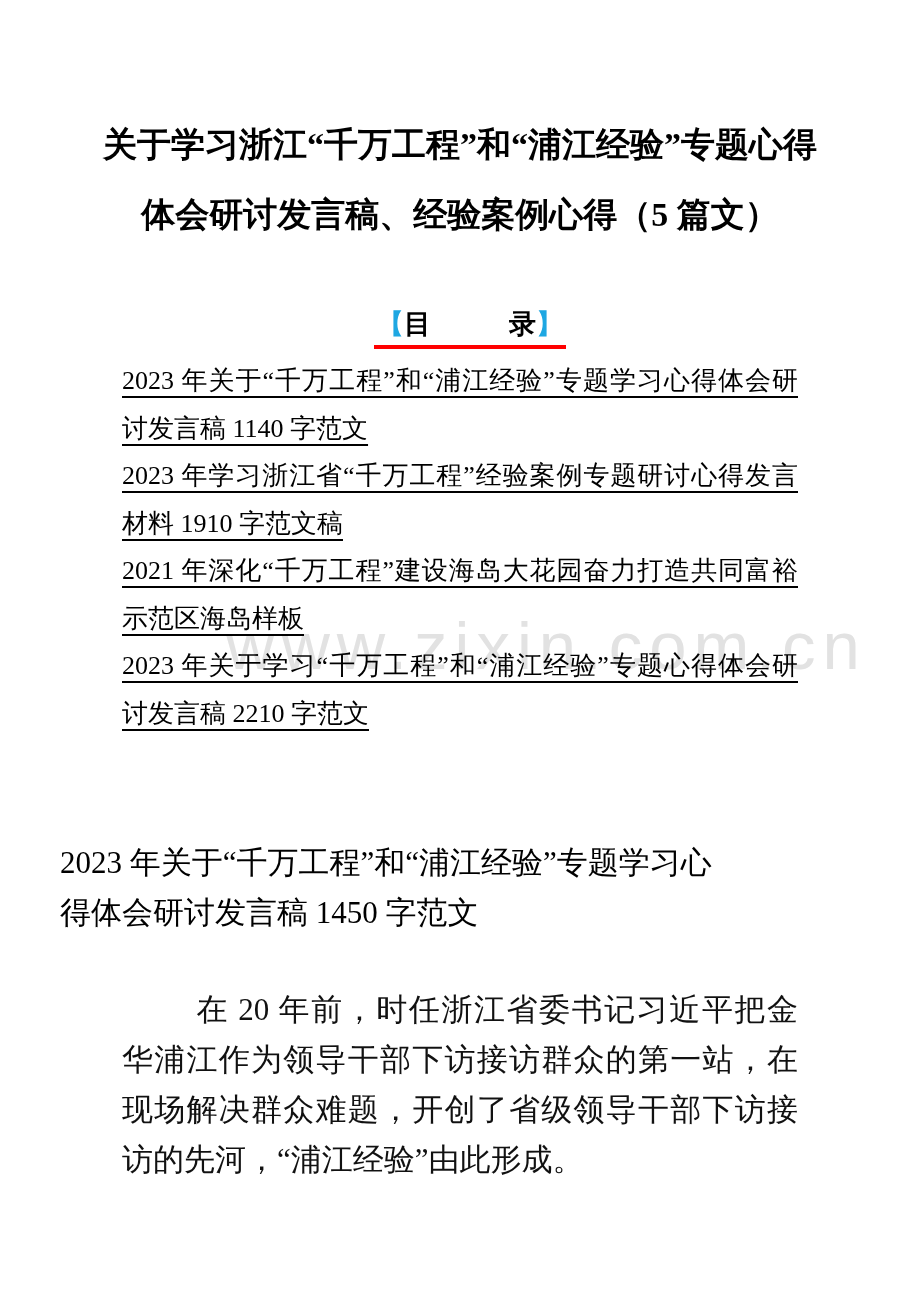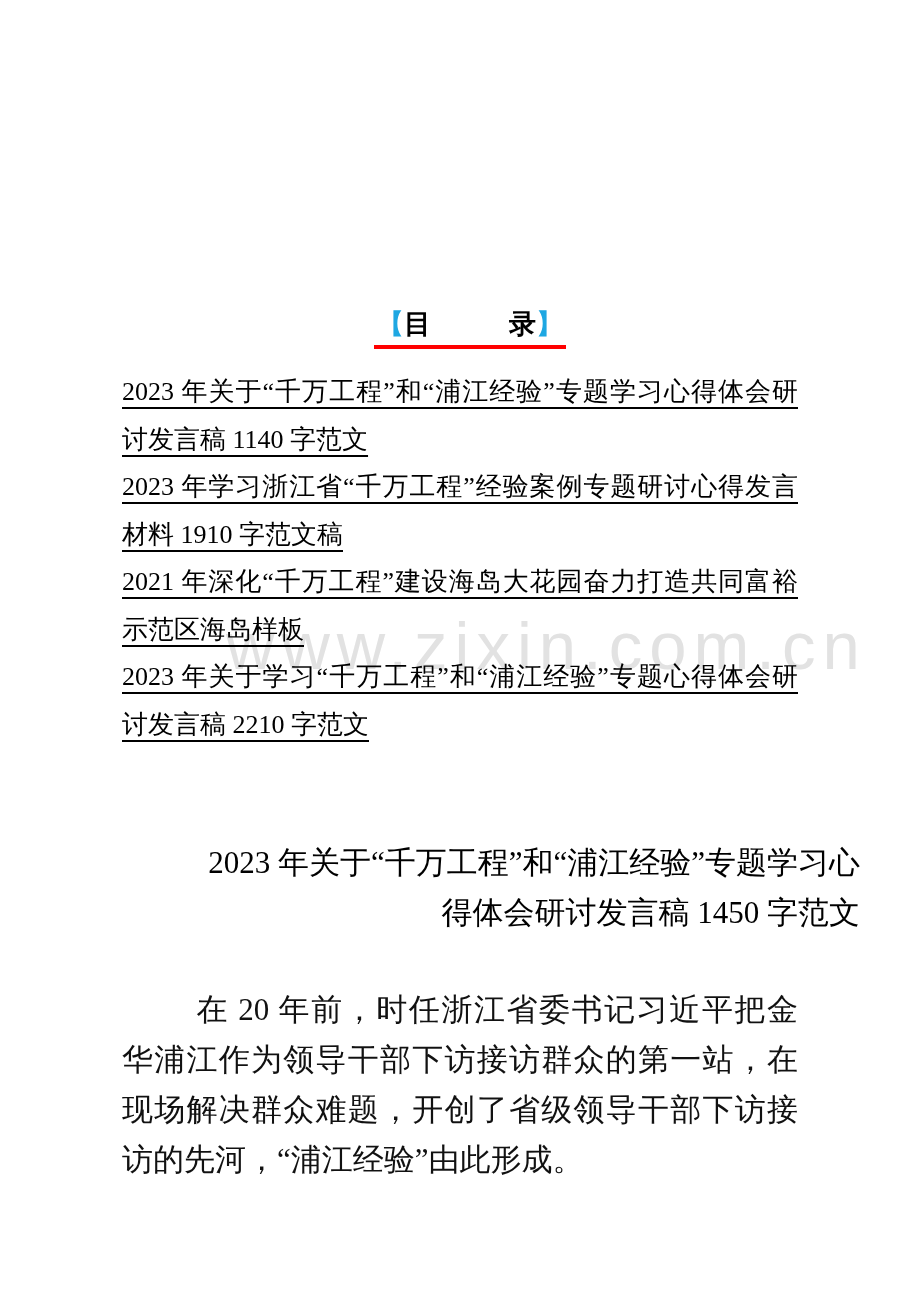--- a/index.html
+++ b/index.html
@@ -52,38 +52,38 @@
   }
   .mulu {
     display: inline-block;
     border-bottom: 4px solid var(--underline-red, #FF0000);
     padding: 0 3px 3px 3px;
   }
   .bracket { color: var(--bracket-blue, #1EA7E2); }
   .mulu-spacer { display: inline-block; width: 78px; }
   .toc {
     position: absolute;
-    top: 368px;
+    top: 357px;
     left: 122px;
     width: 676px;
     font-size: 26px;
     line-height: 47.5px;
   }
   .toc-item {
     text-align: justify;
     text-decoration: underline;
     text-decoration-thickness: 2px;
     text-underline-offset: 7px;
   }
   .section-heading {
     position: absolute;
     top: 838px;
     left: 60px;
     right: 60px;
-    text-align: right;
+    text-align: left;
     font-size: 31px;
     font-weight: normal;
     line-height: 50px;
   }
   .section-heading .line { display: block; }
   .body-para {
     position: absolute;
     top: 985px;
     left: 122px;
     width: 676px;
@@ -96,20 +96,24 @@
 </style>
 </head>
 <body>
 
 <div class="page">
 
   <div class="watermark">www.zixin.com.cn</div>
 
   <div class="layer">
 
+    <h1 class="doc-title">
+      <span class="line">关于学习浙江“千万工程”和“浦江经验”专题心得</span>
+      <span class="line">体会研讨发言稿、经验案例心得（5 篇文）</span>
+    </h1>
 
     <div class="mulu-wrap">
       <span class="mulu">
         <span class="bracket">【</span><span>目</span><span class="mulu-spacer"></span><span>录</span><span class="bracket">】</span>
       </span>
     </div>
 
     <div class="toc">
       <div class="toc-item">2023 年关于“千万工程”和“浦江经验”专题学习心得体会研讨发言稿 1140 字范文</div>
       <div class="toc-item">2023 年学习浙江省“千万工程”经验案例专题研讨心得发言材料 1910 字范文稿</div>

